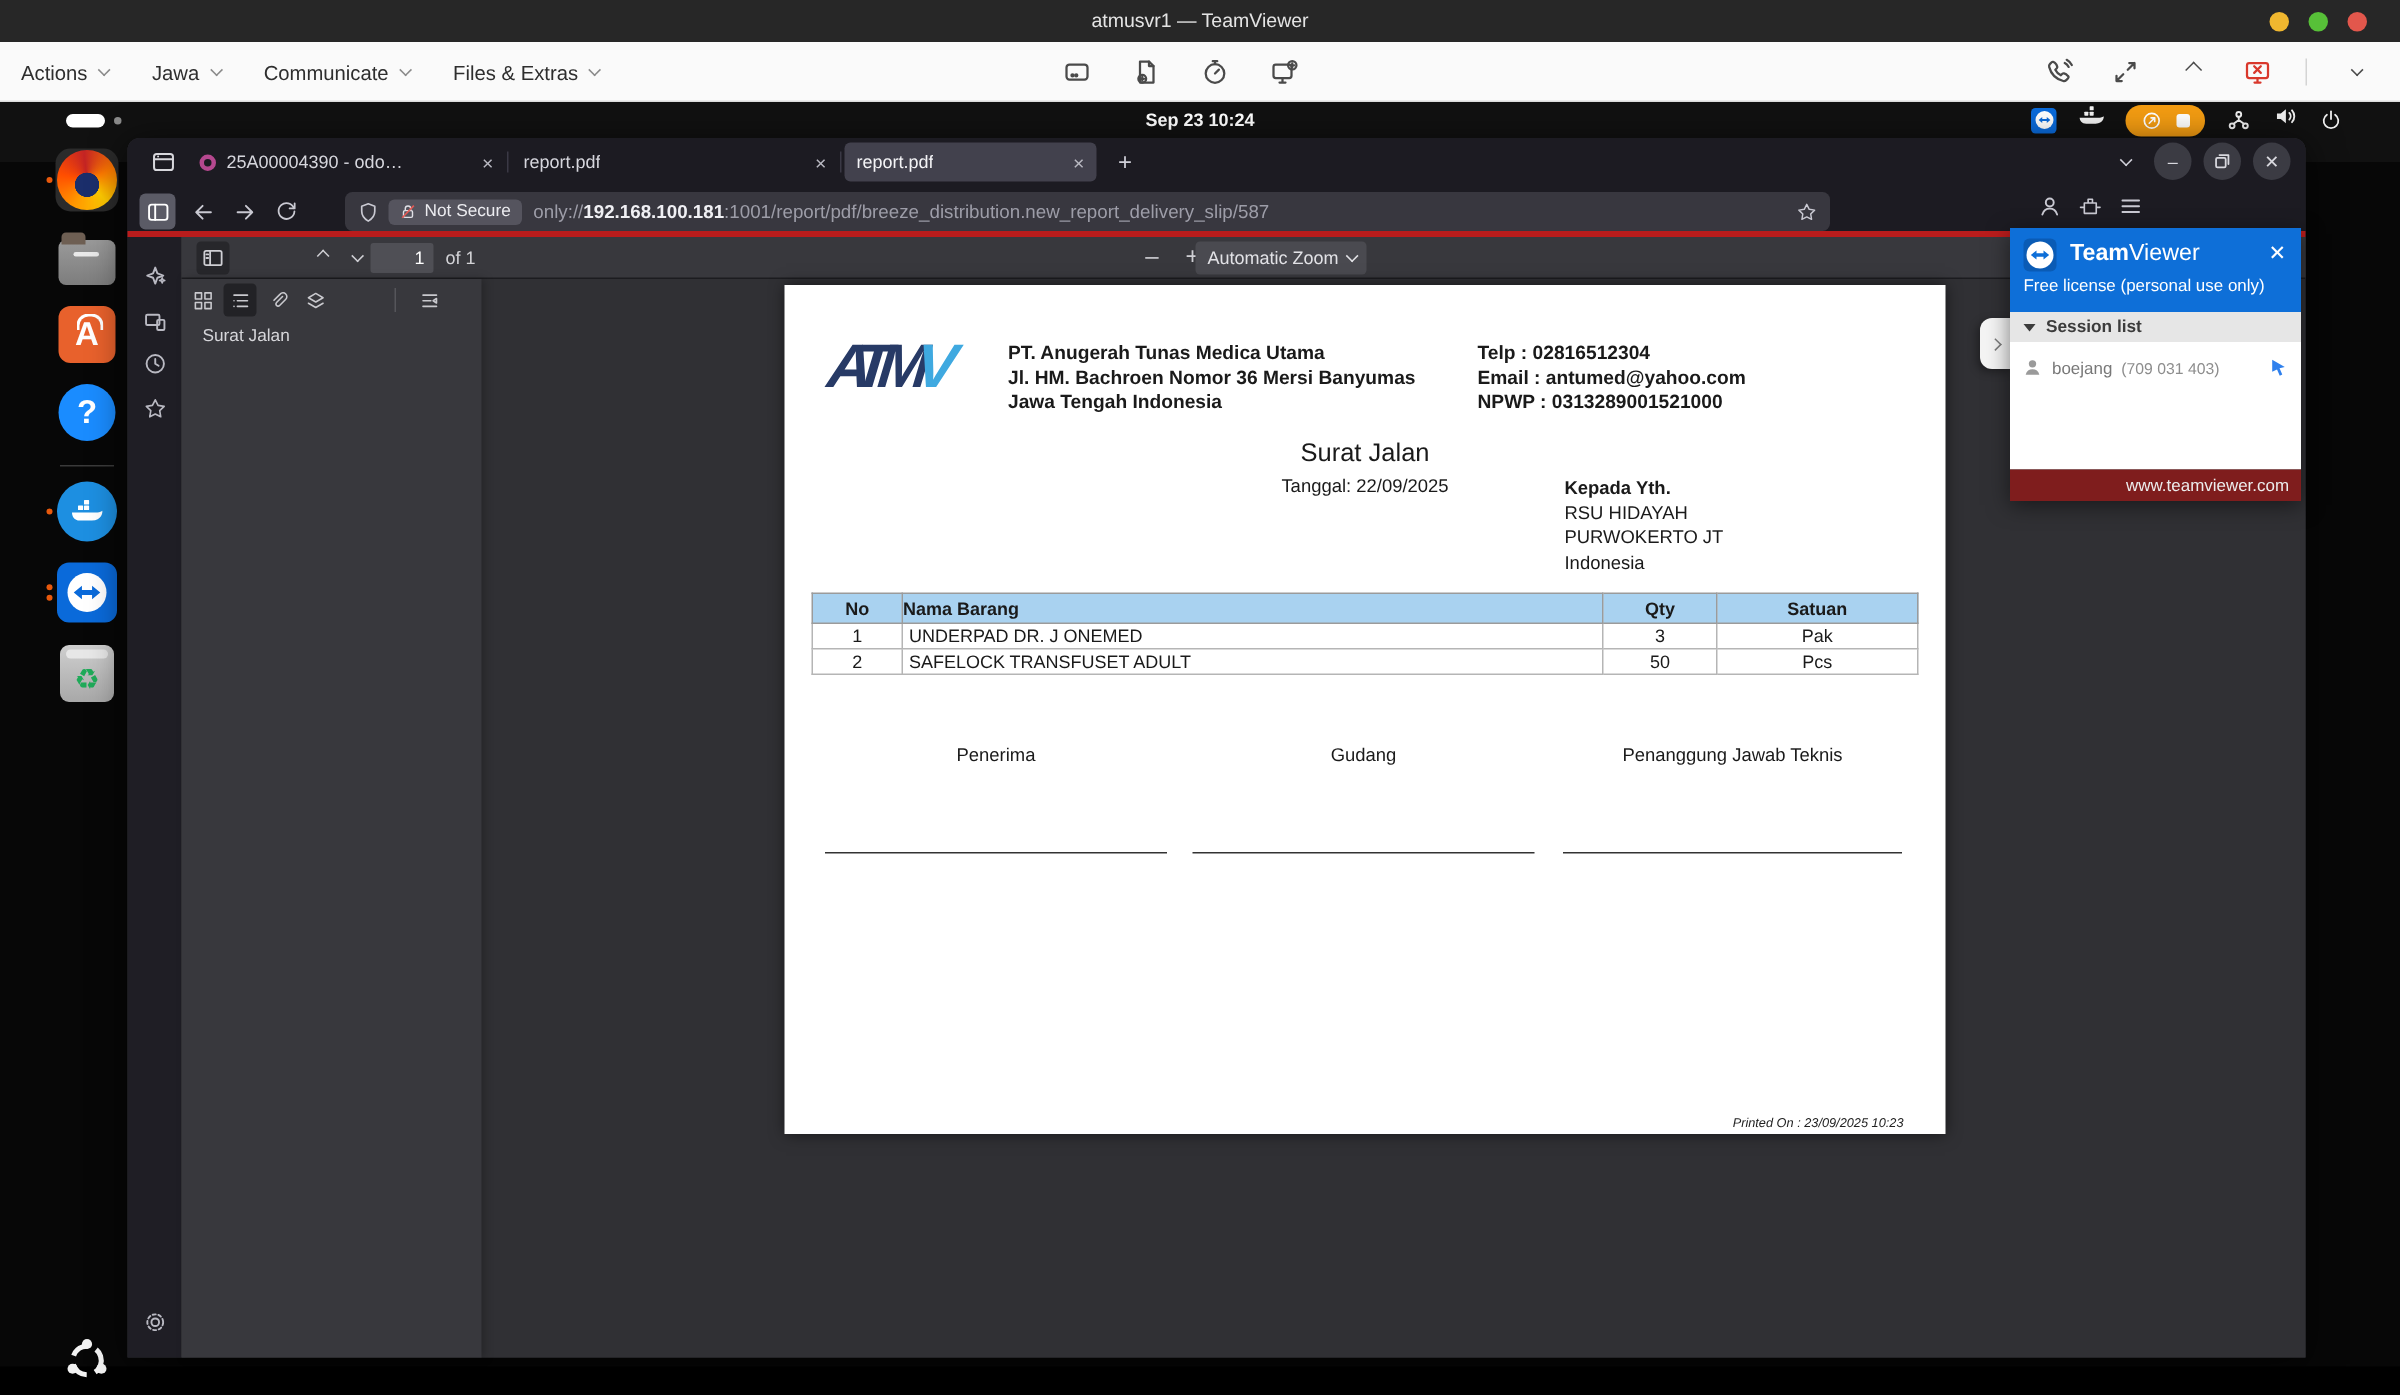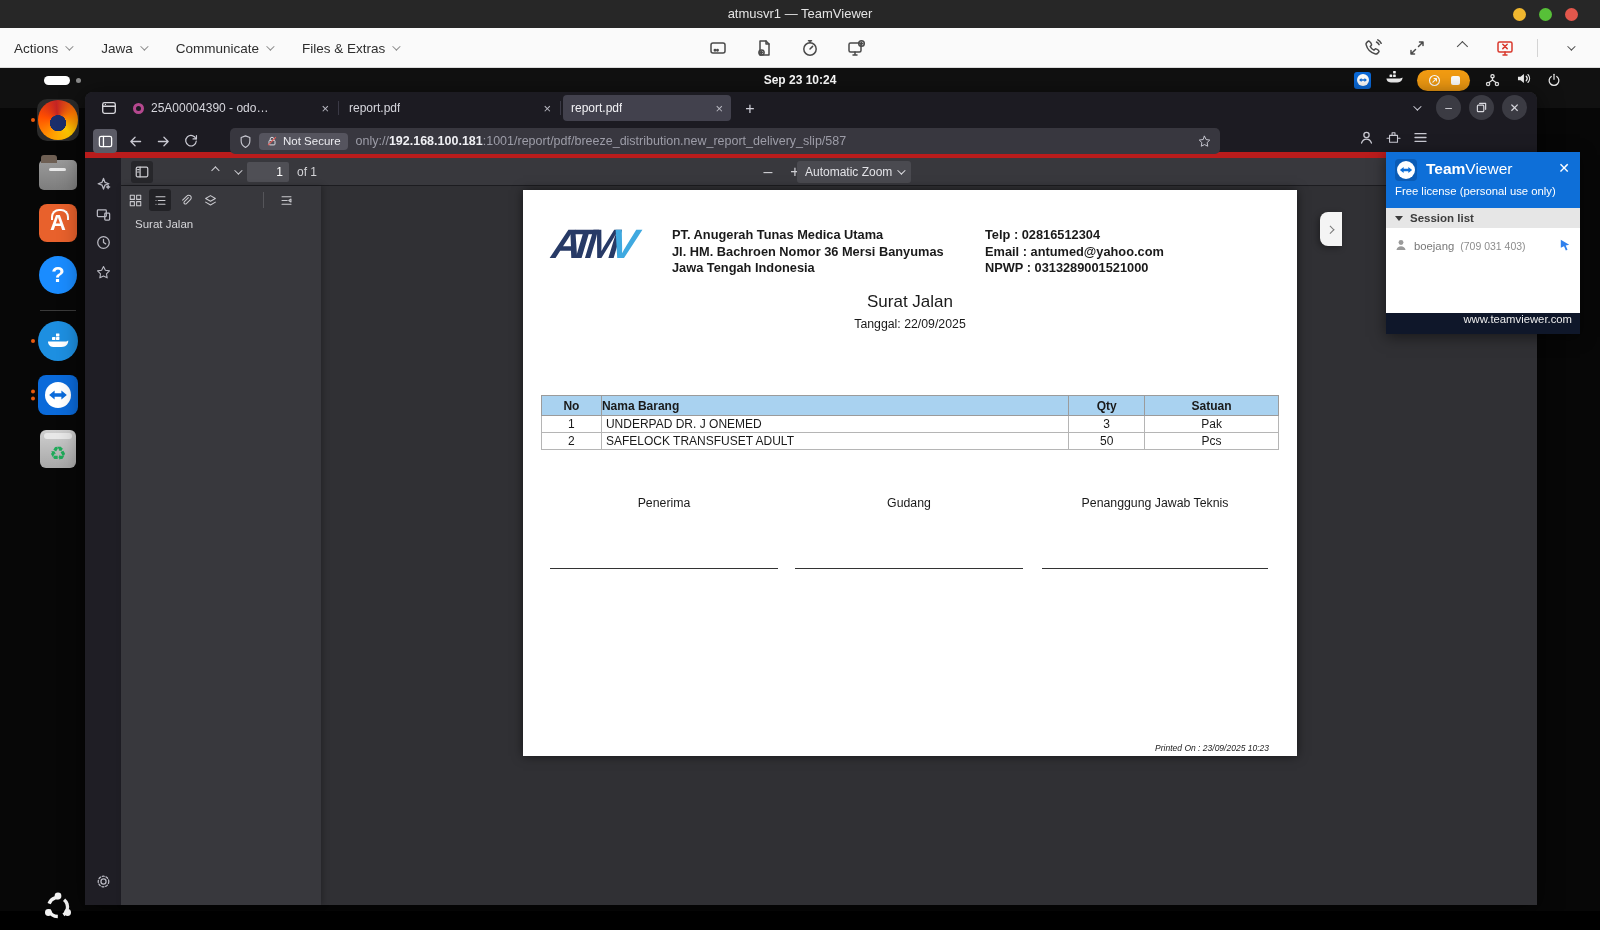--- a/index.html
+++ b/index.html
@@ -72,21 +72,21 @@
   .tab .sep { position:absolute; right:-2px; top:6px; width:1px; height:14px; background:#3a3945; }
   .tab.active { background:#42414d; color:#f3f3f6; }
   .tab .tlabel { max-width:118px; overflow:hidden; white-space:nowrap; text-overflow:ellipsis; margin-right:auto; }
   .tab .tclose { margin-left:10px; font-size:13px; color:#b9b9c2; }
   .favicon-ring { width:11px; height:11px; border-radius:50%; border:3px solid #b5488f; margin-right:7px; flex:none; }
   .newtab-btn { position:absolute; left:654px; top:6px; width:22px; height:22px; color:#cfcfd8; font-size:16px; display:flex; align-items:center; justify-content:center; }
   .tb-right { position:absolute; right:10px; top:3px; display:flex; align-items:center; gap:8px; }
   .alltabs { width:24px; height:24px; display:flex; align-items:center; justify-content:center; color:#cfcfd8; }
   .wctl { width:25px; height:25px; border-radius:50%; background:#3b3b43; color:#d8d8de; display:flex; align-items:center; justify-content:center; font-size:12px; }
 
-  .navbar { position:absolute; left:0; top:32px; width:100%; height:34px; background:#1c1b22; border-bottom:6px solid #b91c1c; color:#c9c9d2; }
+  .navbar { position:absolute; left:0; top:32px; width:100%; height:34px; background:#1c1b22; border-bottom:4px solid #b91c1c; color:#c9c9d2; }
   .nav-btn { position:absolute; top:5px; width:24px; height:24px; display:flex; align-items:center; justify-content:center; border-radius:4px; }
   .nav-btn.pressed { background:#5b5b66; color:#fff; }
   .urlbar { position:absolute; left:145px; top:4px; width:990px; height:26px; background:#38373f; border-radius:5px; display:flex; align-items:center; padding:0 8px; }
   .nsbadge { display:flex; align-items:center; gap:5px; background:#55545e; color:#ececf0; font-size:11.5px; border-radius:4px; padding:2.5px 7px; margin:0 8px 0 6px; }
   .urltext { font-size:12.5px; color:#9d9da8; white-space:nowrap; overflow:hidden; }
   .urltext .host { color:#f0f0f4; font-weight:bold; }
   .url-star { margin-left:auto; color:#c9c9d2; }
   .nav-right { position:absolute; right:108px; top:5px; display:flex; gap:10px; }
 
   
@@ -126,36 +126,36 @@
   .c-no { width:60px; text-align:center; }
   .c-name { width:468px; text-align:left; }
   .c-qty { width:76px; text-align:center; }
   .c-sat { width:134px; text-align:center; }
   .sigs { position:absolute; left:0; top:306px; width:100%; }
   .sig { position:absolute; text-align:center; font-size:12.3px; }
   .sigline { position:absolute; top:72px; height:1px; background:#333; left:0; right:0; }
   .printed { position:absolute; right:28px; top:553px; font-size:8.5px; font-style:italic; color:#222; }
 
   
-  .tvpanel { position:absolute; left:1386px; top:152px; width:194px; height:182px; box-shadow:0 3px 14px rgba(0,0,0,.5); font-size:12px; z-index:50; }
+  .tvpanel { position:absolute; left:1340px; top:152px; width:194px; height:182px; box-shadow:0 3px 14px rgba(0,0,0,.5); font-size:12px; z-index:50; }
   .tvp-head { position:absolute; left:0; top:0; width:100%; height:56px; background:#0e6fd8; color:#fff; }
   .tvp-logo { position:absolute; left:9px; top:7px; width:22px; height:22px; border-radius:4px; background:#0a5bb5; }
   .tvp-logo .cir { position:absolute; left:2px; top:2px; width:18px; height:18px; border-radius:50%; background:#fff; }
   .tvp-logo svg { position:absolute; left:2px; top:2px; }
   .tvp-brand { position:absolute; left:40px; top:8px; font-size:15.5px; }
   .tvp-brand b { font-weight:bold; }
   .tvp-close { position:absolute; right:10px; top:8px; font-size:14px; color:#fff; }
   .tvp-license { position:absolute; left:9px; top:33px; font-size:11.3px; color:#fff; }
   .tvp-sesshead { position:absolute; left:0; top:56px; width:100%; height:20px; background:#e6e6e6; color:#3c3c3c; font-weight:bold; font-size:11.5px; display:flex; align-items:center; gap:7px; padding-left:9px; }
   .tri-down { width:0; height:0; border-left:4px solid transparent; border-right:4px solid transparent; border-top:5px solid #3c3c3c; }
   .tvp-body { position:absolute; left:0; top:76px; width:100%; height:85px; background:#fff; }
   .sess-row { position:absolute; left:8px; top:10px; right:8px; display:flex; align-items:flex-end; gap:6px; color:#787878; font-size:11.3px; }
   .sess-id { color:#8d8d8d; font-size:10.5px; }
   .sess-cursor { margin-left:auto; }
-  .tvp-foot { position:absolute; left:0; top:161px; width:100%; height:21px; background:#0f172a; color:#ededed; font-size:11.3px; display:flex; justify-content:flex-end; padding-right:8px; }
+  .tvp-foot { position:absolute; left:0; top:161px; width:100%; height:21px; background:#7f1d1d; color:#ededed; font-size:11.3px; display:flex; align-items:center; justify-content:flex-end; padding-right:8px; }
   .panel-tab { position:absolute; left:1320px; top:212px; width:22px; height:34px; background:#f4f4f4; border-radius:8px 0 0 8px; box-shadow:-2px 2px 6px rgba(0,0,0,.35); display:flex; align-items:center; justify-content:center; color:#7a7a7a; z-index:49; }
 </style>
 </head>
 <body>
 
 <div class="tv-titlebar">
   <div class="tv-title">atmusvr1 — TeamViewer</div>
   <div class="traffic">
     <span class="tl" style="background:#f0b72f"></span>
     <span class="tl" style="background:#57c038"></span>
@@ -560,20 +560,26 @@
             <div>Jl. HM. Bachroen Nomor 36 Mersi  Banyumas</div>
             <div>Jawa Tengah Indonesia</div>
           </div>
           <div class="ct-block">
             <div>Telp : 02816512304</div>
             <div>Email : antumed@yahoo.com</div>
             <div>NPWP : 0313289001521000</div>
           </div>
           <div class="doc-title">Surat Jalan</div>
           <div class="d-mid">Tanggal: 22/09/2025</div>
+          <div class="d-right">
+            <div class="b">Kepada Yth.</div>
+            <div>RSU HIDAYAH</div>
+            <div>PURWOKERTO JT</div>
+            <div>Indonesia</div>
+          </div>
 
           <table class="goods">
             <thead>
               <tr>
                 <th class="c-no">No</th>
                 <th class="c-name">Nama Barang</th>
                 <th class="c-qty">Qty</th>
                 <th class="c-sat">Satuan</th>
               </tr>
             </thead>

